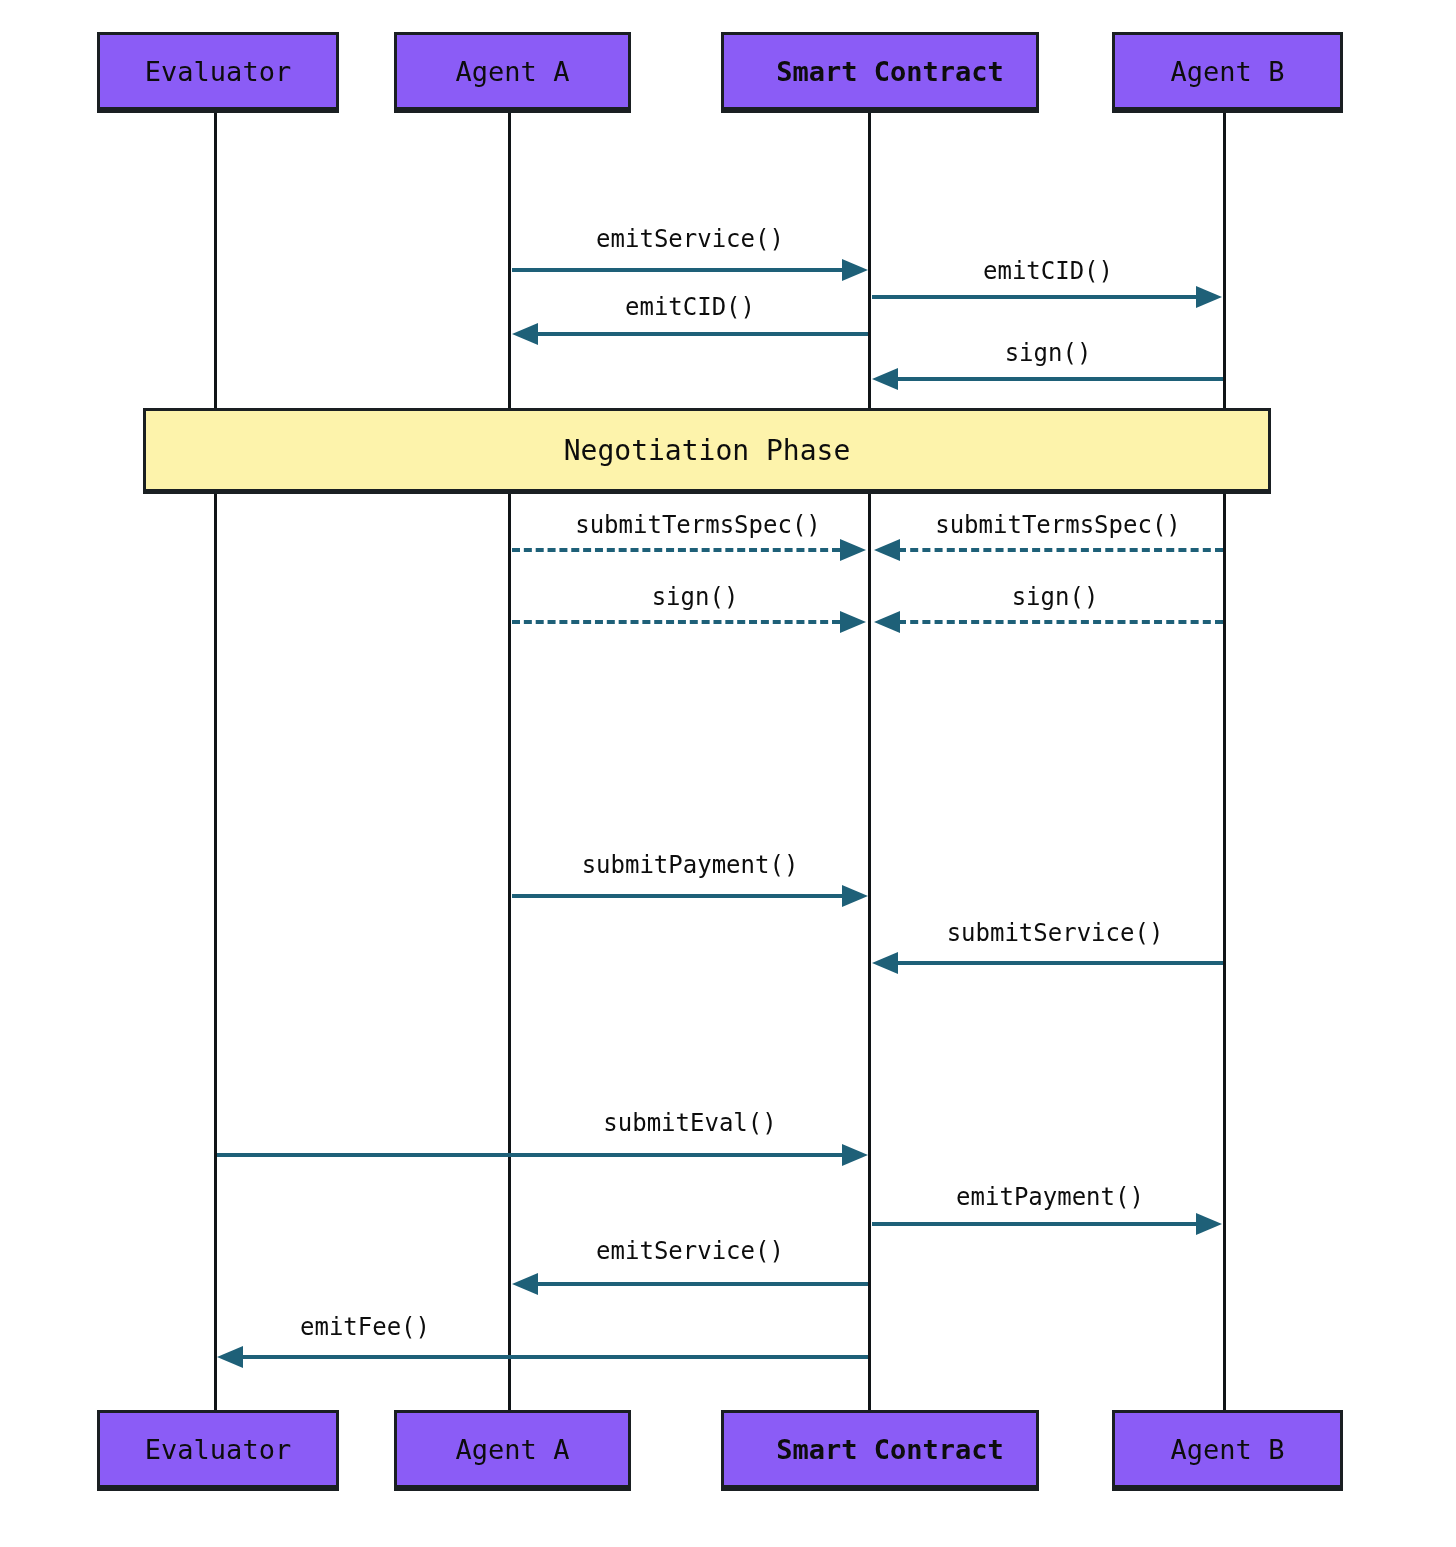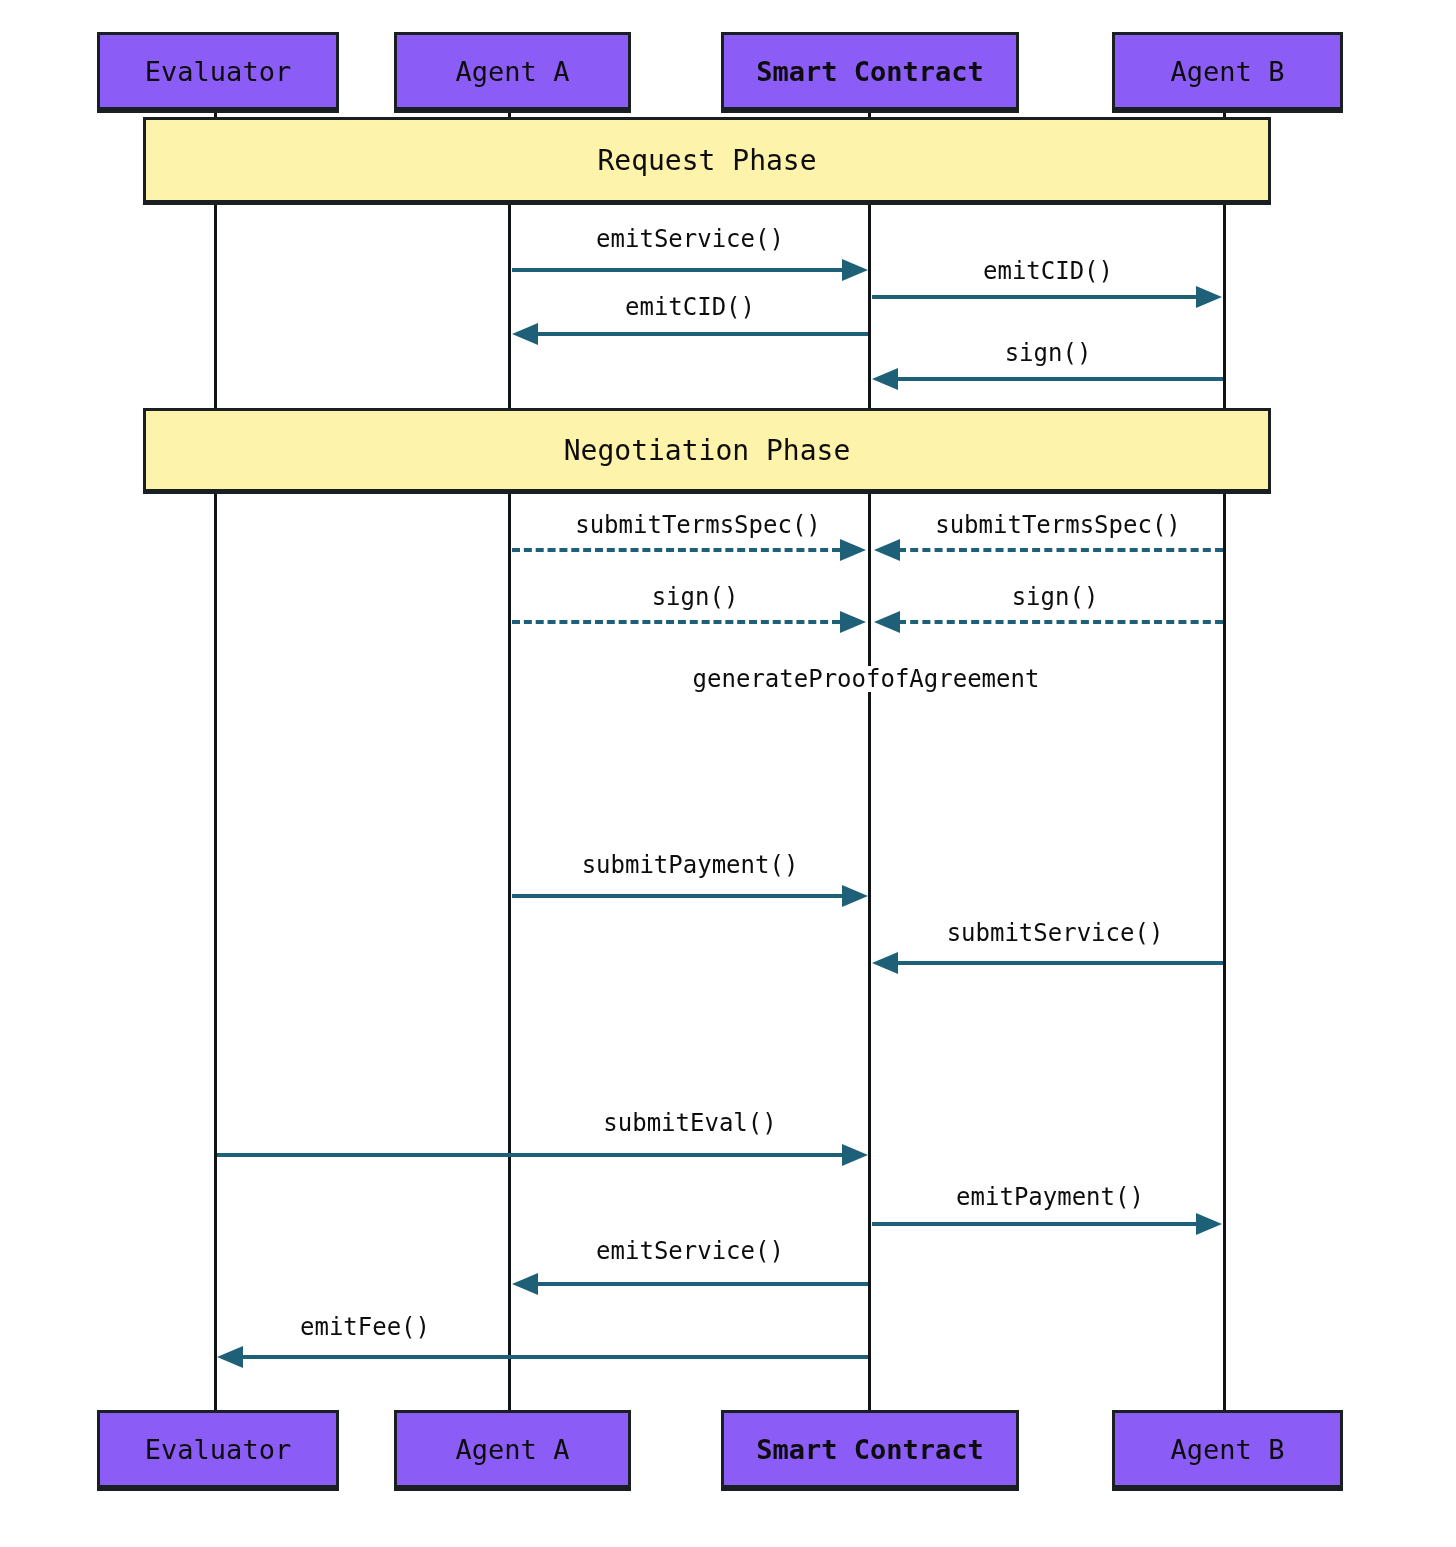--- a/index.html
+++ b/index.html
@@ -7,21 +7,21 @@
     position:relative;width:1456px;height:1547px;background:#ffffff;
     font-family:"DejaVu Sans Mono","Liberation Mono",monospace;color:#0d0d0d;
     overflow:hidden;
   }
   .lifeline{position:absolute;width:3px;top:112px;height:1300px;background:#101417;}
   .actor-box{
     position:absolute;height:72px;background:#8b5cf6;border:3px solid #1a1f22;
     border-bottom-width:6px;display:flex;align-items:center;justify-content:center;
     font-size:27px;white-space:nowrap;z-index:5;
   }
-  .actor-box.bold{font-weight:bold;}
+  .actor-box.bold{font-weight:bold;padding-left:20px;}
   .band{
     position:absolute;left:143px;width:1122px;background:#fdf3ab;border:3px solid #1a1f22;
     border-bottom-width:5px;display:flex;align-items:center;justify-content:center;
     font-size:28px;z-index:4;white-space:nowrap;
   }
   .msg-label{
     position:absolute;transform:translateX(-50%);font-size:24px;line-height:1.1;
     white-space:nowrap;z-index:3;
   }
   .msg-label.on-line{background:#ffffff;padding:0 5px;}
@@ -48,23 +48,20 @@
   <div class="actor-box" style="left:394px;top:32px;width:231px">
       <span>Agent A</span>
     </div>
   <div class="actor-box bold" style="left:721px;top:32px;width:292px">
       <span>Smart Contract</span>
     </div>
   <div class="actor-box" style="left:1112px;top:32px;width:225px">
       <span>Agent B</span>
     </div>
 
-  <div class="band" style="top:117px;height:80px">
-      <span>Request Phase</span>
-    </div>
   <div class="band" style="top:408px;height:78px">
       <span>Negotiation Phase</span>
     </div>
 
   <div class="msg-label" style="left:690px;top:226px">emitService()</div>
   <div class="line" style="left:512px;top:268px;width:334px"></div>
   <div class="head r" style="left:842px;top:259px"></div>
 
   <div class="msg-label" style="left:1048px;top:258px">emitCID()</div>
   <div class="line" style="left:872px;top:295px;width:328px"></div>
@@ -87,21 +84,20 @@
   <div class="line dashed" style="left:898px;top:548px;width:325px"></div>
 
   <div class="msg-label" style="left:695px;top:584px">sign()</div>
   <div class="line dashed" style="left:512px;top:620px;width:328px"></div>
   <div class="head r" style="left:840px;top:611px"></div>
 
   <div class="msg-label" style="left:1055px;top:584px">sign()</div>
   <div class="head l" style="left:874px;top:611px"></div>
   <div class="line dashed" style="left:898px;top:620px;width:325px"></div>
 
-  <div class="msg-label on-line" style="left:866px;top:666px">generateProofofAgreement</div>
 
   <div class="msg-label" style="left:690px;top:852px">submitPayment()</div>
   <div class="line" style="left:512px;top:894px;width:334px"></div>
   <div class="head r" style="left:842px;top:885px"></div>
 
   <div class="msg-label" style="left:1055px;top:920px">submitService()</div>
   <div class="head l" style="left:872px;top:952px"></div>
   <div class="line" style="left:896px;top:961px;width:327px"></div>
 
   <div class="msg-label" style="left:690px;top:1110px">submitEval()</div>

